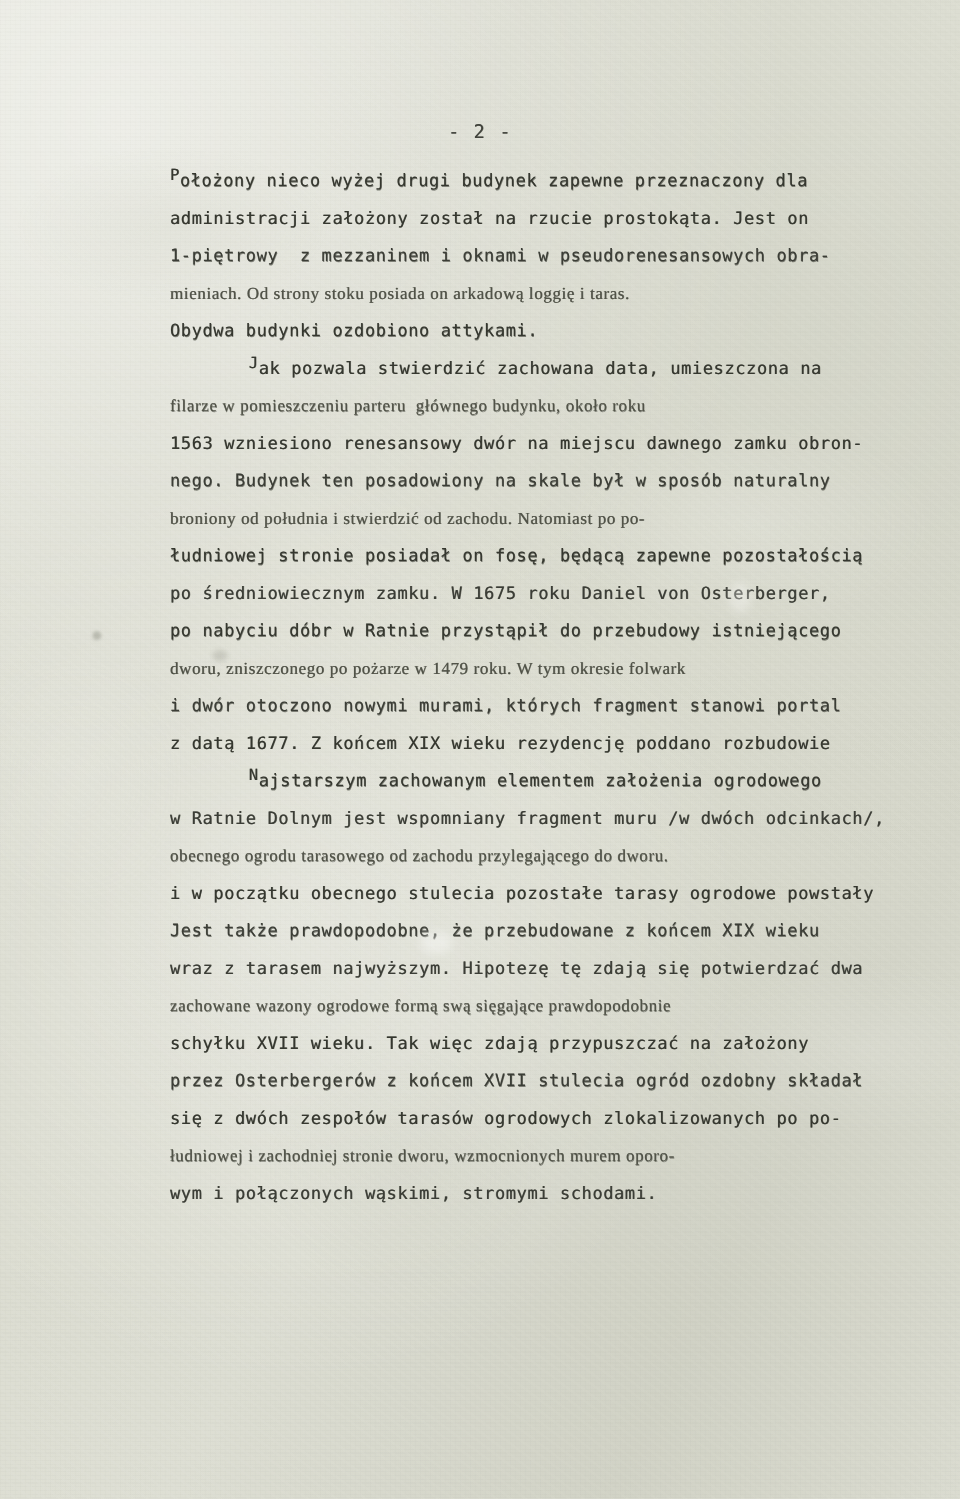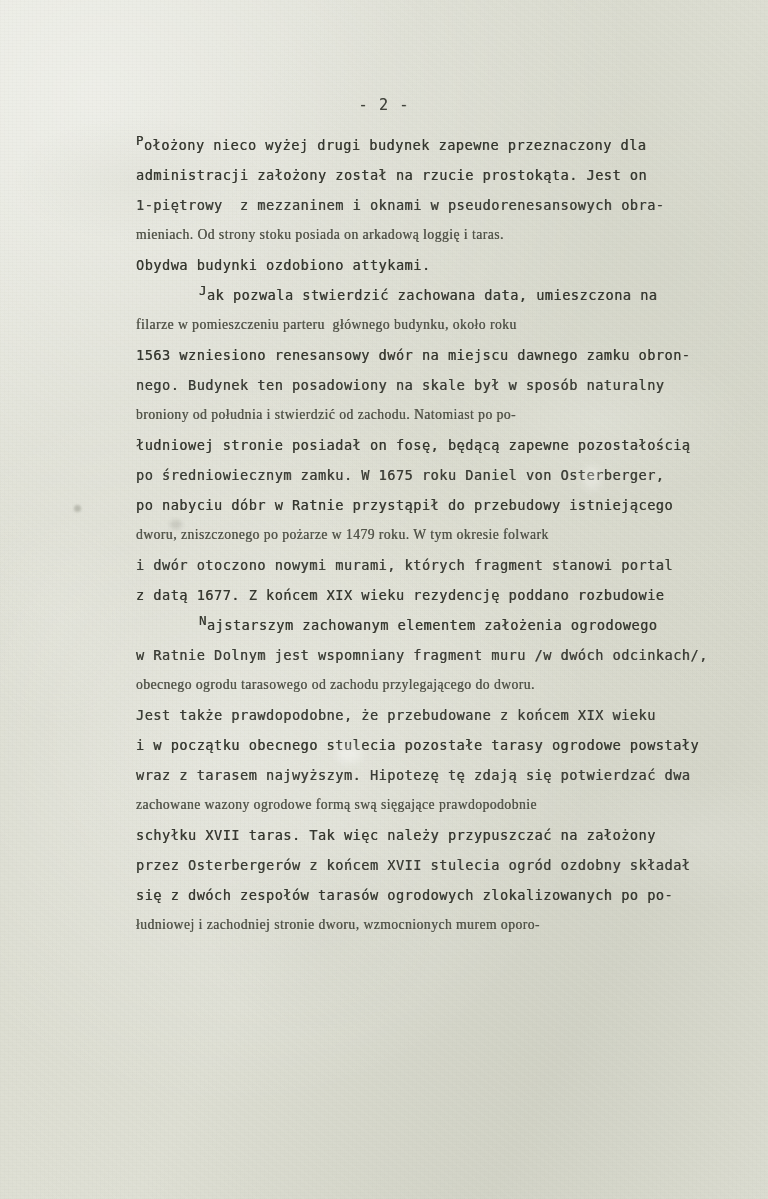--- a/index.html
+++ b/index.html
@@ -152,25 +152,26 @@
         <div class="line l-dark">po nabyciu dóbr w Ratnie przystąpił do przebudowy istniejącego</div>
         <div class="line l-light">dworu, zniszczonego po pożarze w 1479 roku. W tym okresie folwark</div>
         <div class="line">i dwór otoczono nowymi murami, których fragment stanowi portal</div>
         <div class="line l-dark">z datą 1677. Z końcem XIX wieku rezydencję poddano rozbudowie</div>
       </div>
 
       <div>
         <div class="line indent l-dark"><span class="rise">N</span><span>ajstarszym zachowanym elementem założenia ogrodowego</span></div>
         <div class="line">w Ratnie Dolnym jest wspomniany fragment muru /w dwóch odcinkach/,</div>
         <div class="line l-light">obecnego ogrodu tarasowego od zachodu przylegającego do dworu.</div>
+        <div class="line l-dark">i w początku obecnego stulecia pozostałe tarasy ogrodowe powstały</div>
         <div class="line">Jest także prawdopodobne, że przebudowane z końcem XIX wieku</div>
-        <div class="line l-dark">i w początku obecnego stulecia pozostałe tarasy ogrodowe powstały</div>
         <div class="line">wraz z tarasem najwyższym. Hipotezę tę zdają się potwierdzać dwa</div>
         <div class="line l-light">zachowane wazony ogrodowe formą swą sięgające prawdopodobnie</div>
-        <div class="line l-dark">schyłku XVII taras. Tak więc należy przypuszczać na założony</div>
+        <div class="line l-dark">schyłku XVII wieku. Tak więc zdają przypuszczać na założony</div>
         <div class="line">przez Osterbergerów z końcem XVII stulecia ogród ozdobny składał</div>
         <div class="line l-dark">się z dwóch zespołów tarasów ogrodowych zlokalizowanych po po-</div>
         <div class="line l-light">łudniowej i zachodniej stronie dworu, wzmocnionych murem oporo-</div>
+        <div class="line">wym i połączonych wąskimi, stromymi schodami.</div>
       </div>
 
     </div>
   </div>
 </div>
 
 </body></html>

